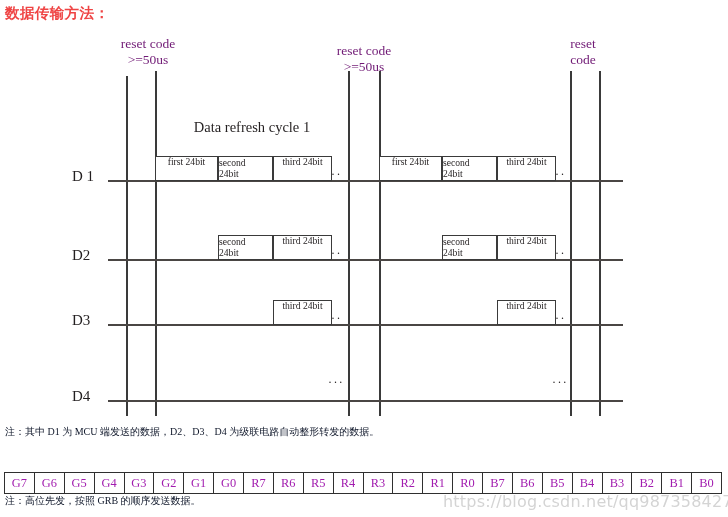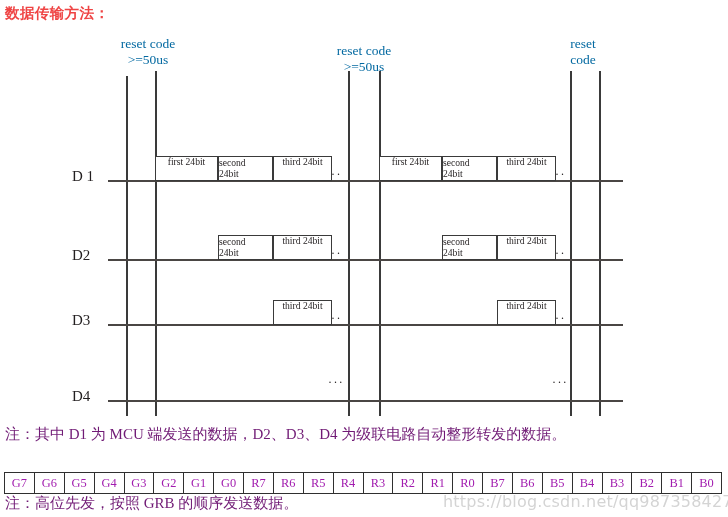--- a/index.html
+++ b/index.html
@@ -21,21 +21,21 @@
 
   
   #diagram{position:absolute;left:0;top:28px;width:728px;height:390px;}
 
   .vline{position:absolute;width:1.6px;background:#3a3a3a;}
   .rail{position:absolute;height:1.8px;background:#4a4644;}
   .dline{position:absolute;font-size:15px;color:#231f20;white-space:nowrap;}
 
   .resetlbl{
     position:absolute;font-size:13.5px;line-height:15.5px;
-    text-align:center;color:#0369a1;white-space:nowrap;
+    text-align:center;color:#701a75;white-space:nowrap;
   }
 
   .cyclebox{position:absolute;border:1.4px solid #3a3a3a;background:transparent;}
   .cyclelbl{
     position:absolute;font-size:14.5px;color:#231f20;
     white-space:nowrap;text-align:center;
   }
 
   .pkt{
     position:absolute;border:1.4px solid #3a3a3a;background:#fff;
@@ -43,21 +43,21 @@
     display:flex;align-items:flex-start;justify-content:center;text-align:center;
     box-sizing:border-box;
   }
   .dots{
     position:absolute;font-size:12px;letter-spacing:1.4px;color:#231f20;
     white-space:nowrap;line-height:1;
   }
 
   
   .note{
-    position:absolute;font-size:15px;color:#701a75;white-space:nowrap;
+    position:absolute;font-size:10px;color:#0f172a;white-space:nowrap;
   }
   #note-1{left:5px;top:425px;}
   #note-2{left:5px;top:494px;}
 
   
   #bit-table{
     position:absolute;left:4px;top:472px;width:718px;height:22px;
     display:flex;border-left:1.3px solid #2f2f2f;
     border-top:1.3px solid #2f2f2f;border-bottom:1.3px solid #2f2f2f;
     box-sizing:border-box;
@@ -100,20 +100,21 @@
 
     <div class="vline" style="left:126px;top:48px;height:340px;"></div>
     <div class="vline" style="left:155px;top:43px;height:345px;"></div>
     <div class="vline" style="left:348px;top:43px;height:345px;"></div>
     <div class="vline" style="left:379px;top:43px;height:345px;"></div>
     <div class="vline" style="left:570px;top:43px;height:345px;"></div>
     <div class="vline" style="left:599px;top:43px;height:345px;"></div>
 
     <div class="cyclebox" style="left:155px;top:82px;width:193px;height:50px;
                 border-top:none;border-right:none;border-bottom:none;"></div>
+    <div class="cyclelbl" style="left:163px;top:91px;width:178px;">Data refresh cycle 1</div>
 
     <div class="cyclebox" style="left:379px;top:82px;width:191px;height:50px;
                 border-top:none;border-right:none;border-bottom:none;"></div>
 
     <div class="dline" style="left:72px;top:140px;">D 1</div>
     <div class="rail" style="left:108px;top:152px;width:515px;"></div>
 
     <div class="pkt" style="left:155px;top:128px;width:63px;height:25px;">
       <span>first 24bit</span>
     </div>

